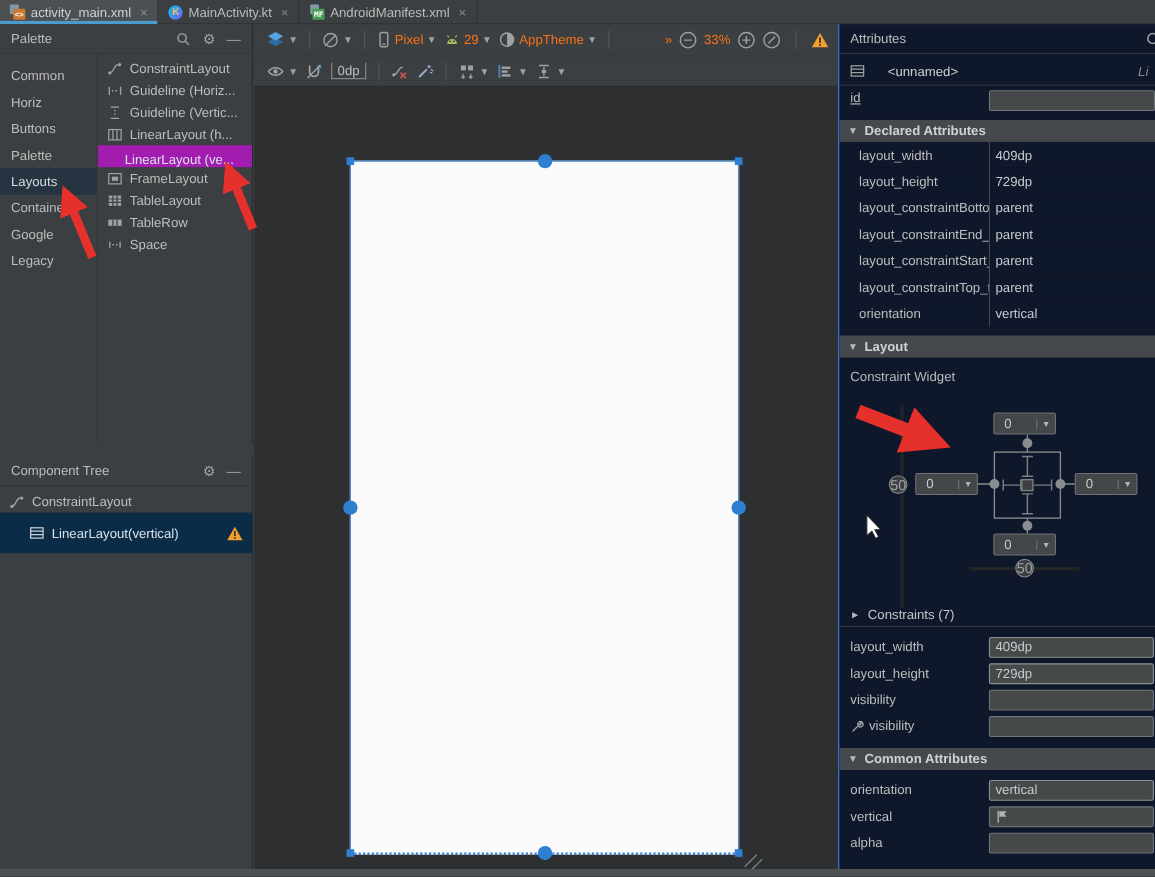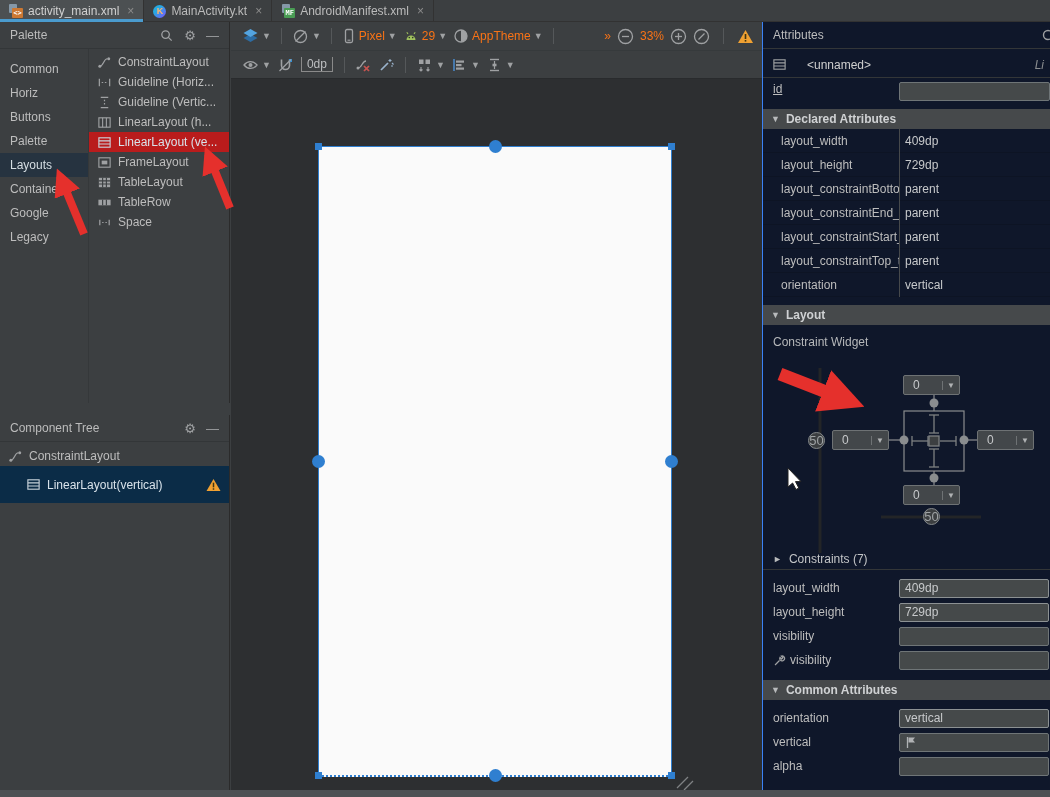--- a/index.html
+++ b/index.html
@@ -37,21 +37,21 @@
 
   
   .palette { position:absolute; left:0; top:22px; width:230px; height:381px; background:#3c3f41;
              border-right:1px solid #2b2b2b; }
   .palette-body { display:flex; height:calc(100% - 27px); }
   .cats { width:88px; padding-top:8px; }
   .cat { height:24px; line-height:24px; padding-left:10px; }
   .cat.selected { background:#263340; color:#d5dde2; }
   .pitems { flex:1; padding-top:3px; border-left:1px solid #35383a; }
   .pitem { height:20px; display:flex; align-items:center; gap:6px; padding-left:8px; white-space:nowrap; overflow:hidden; }
-  .pitem.selected { background:#b91c1c; color:#d8e2ea; }
+  .pitem.selected { background:#a21caf; color:#d8e2ea;flex-direction:column; }
 
   
   .ctree { position:absolute; left:0; top:415px; width:230px; height:375px; background:#3c3f41;
            border-right:1px solid #2b2b2b; }
   .trow { height:20px; display:flex; align-items:center; gap:6px; padding-left:8px; margin-top:4px; }
   .trow.child { padding-left:26px; margin-top:0; height:37px; }
   .trow.selected { background:#0b2c47; color:#d8e2ea; }
   .trow .spacer { flex:1; }
   .trow .warn { margin-right:8px; }
 

